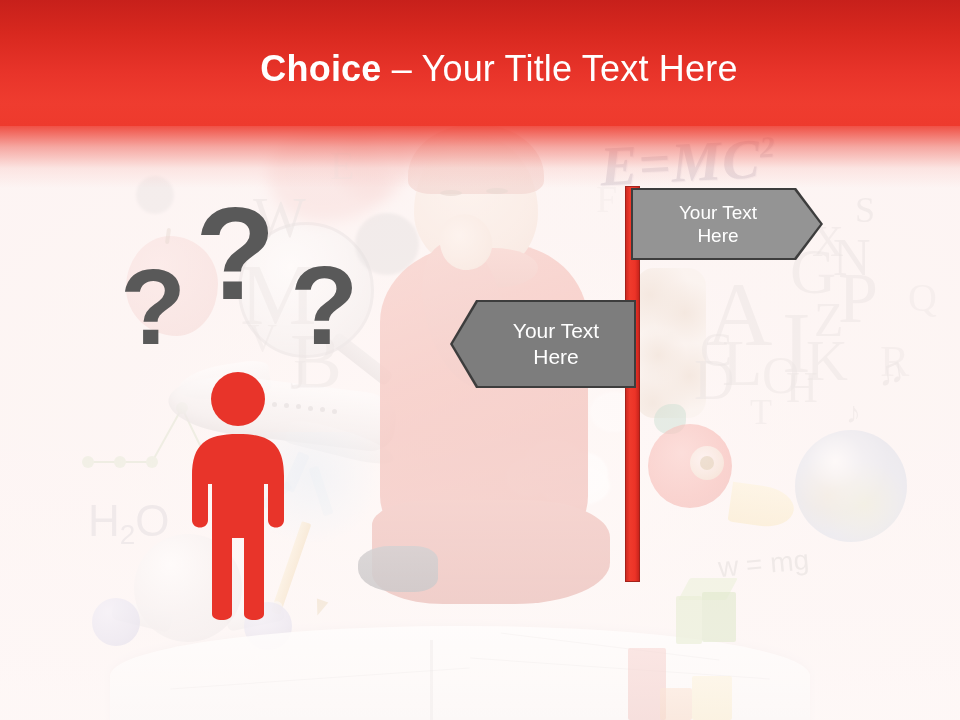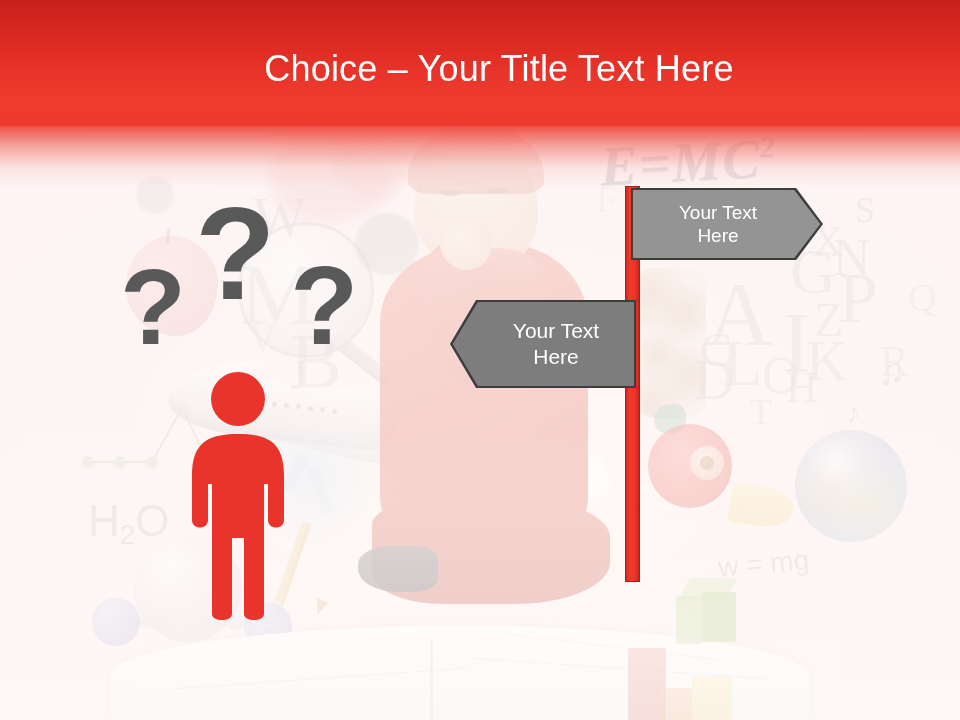--- a/index.html
+++ b/index.html
@@ -485,21 +485,21 @@
   .banner-title {
     position: absolute;
     left: 0; top: 48px;
     width: 960px;
     text-align: center;
     color: #ffffff;
     font-size: 36px;
     letter-spacing: .2px;
     white-space: nowrap;
   }
-  .banner-title .strong { font-weight: normal; margin-left: 38px; }
+  .banner-title .strong { font-weight: bold; margin-left: 38px; }
   .banner-title .light  { font-weight: normal; }
 
   
   .post {
     position: absolute;
     left: 625px; top: 186px;
     width: 15px; height: 396px;
     background: linear-gradient(90deg, #cf2a21 0%, #ef3a2c 30%, #ec3327 70%, #c9241c 100%);
     border: 1px solid #a3211a;
     box-sizing: border-box;

